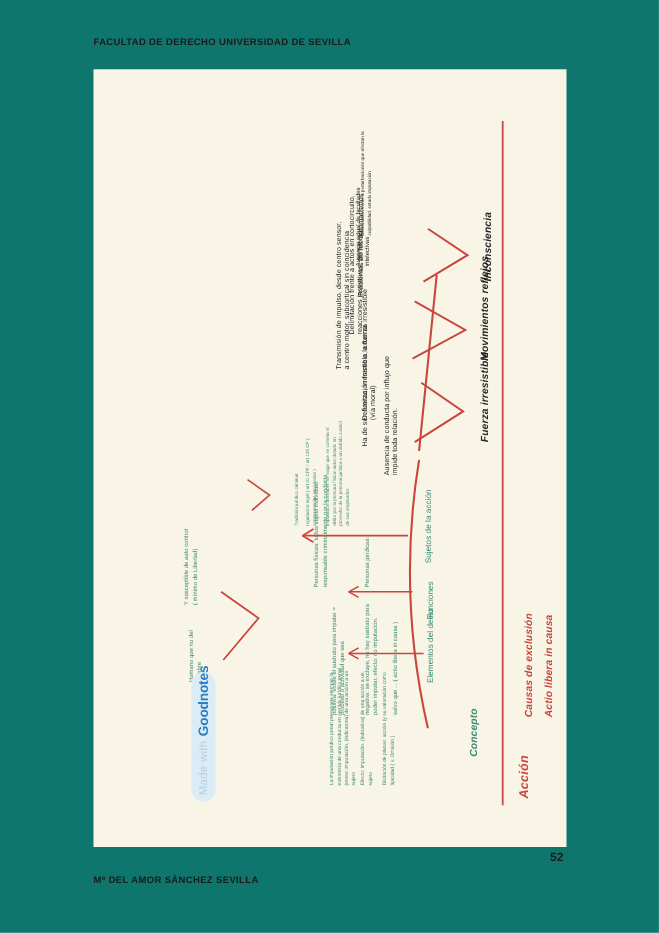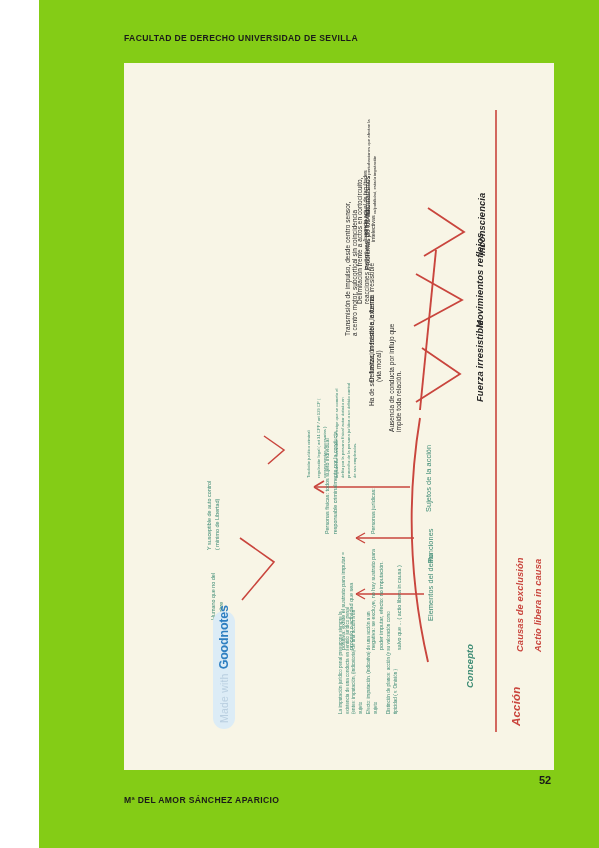--- a/index.html
+++ b/index.html
@@ -1,20 +1,20 @@
 <!DOCTYPE html>
 <html><head>
 <meta charset="utf-8">
 <style>
   html,body{margin:0;padding:0;background:#fff;}
   body{width:599px;height:848px;position:relative;overflow:hidden;
        font-family:"Liberation Sans",sans-serif;}
 
   
-  .page{position:absolute;inset:0;background:#84cc16;margin-left:39px;}
+  .page{position:absolute;inset:0;background:#0f766e;}
 
   .hdr{position:absolute;left:85px;top:33px;font-size:8.6px;letter-spacing:.35px;
        color:#1a1a1a;font-weight:600;white-space:nowrap;}
   .ftr{position:absolute;left:85px;top:795px;font-size:8.6px;letter-spacing:.35px;
        color:#1a1a1a;font-weight:600;white-space:nowrap;}
   .pgno{position:absolute;left:500px;top:774px;font-size:11px;color:#1a1a1a;
         font-weight:700;}
 
   
   .canvas{position:absolute;left:85px;top:63px;width:430px;height:707px;
@@ -133,15 +133,15 @@
     </div>
 
     <div class="gn">
       <span class="pill"></span>
       <span class="made">Made with</span>
       <span class="good">Goodnotes</span>
     </div>
   </div>
 
   <div class="pgno">52</div>
-  <div class="ftr">Mª DEL AMOR SÁNCHEZ APARICIO</div>
+  <div class="ftr">Mª DEL AMOR SÁNCHEZ SEVILLA</div>
 
 </div>
 
 </body></html>

